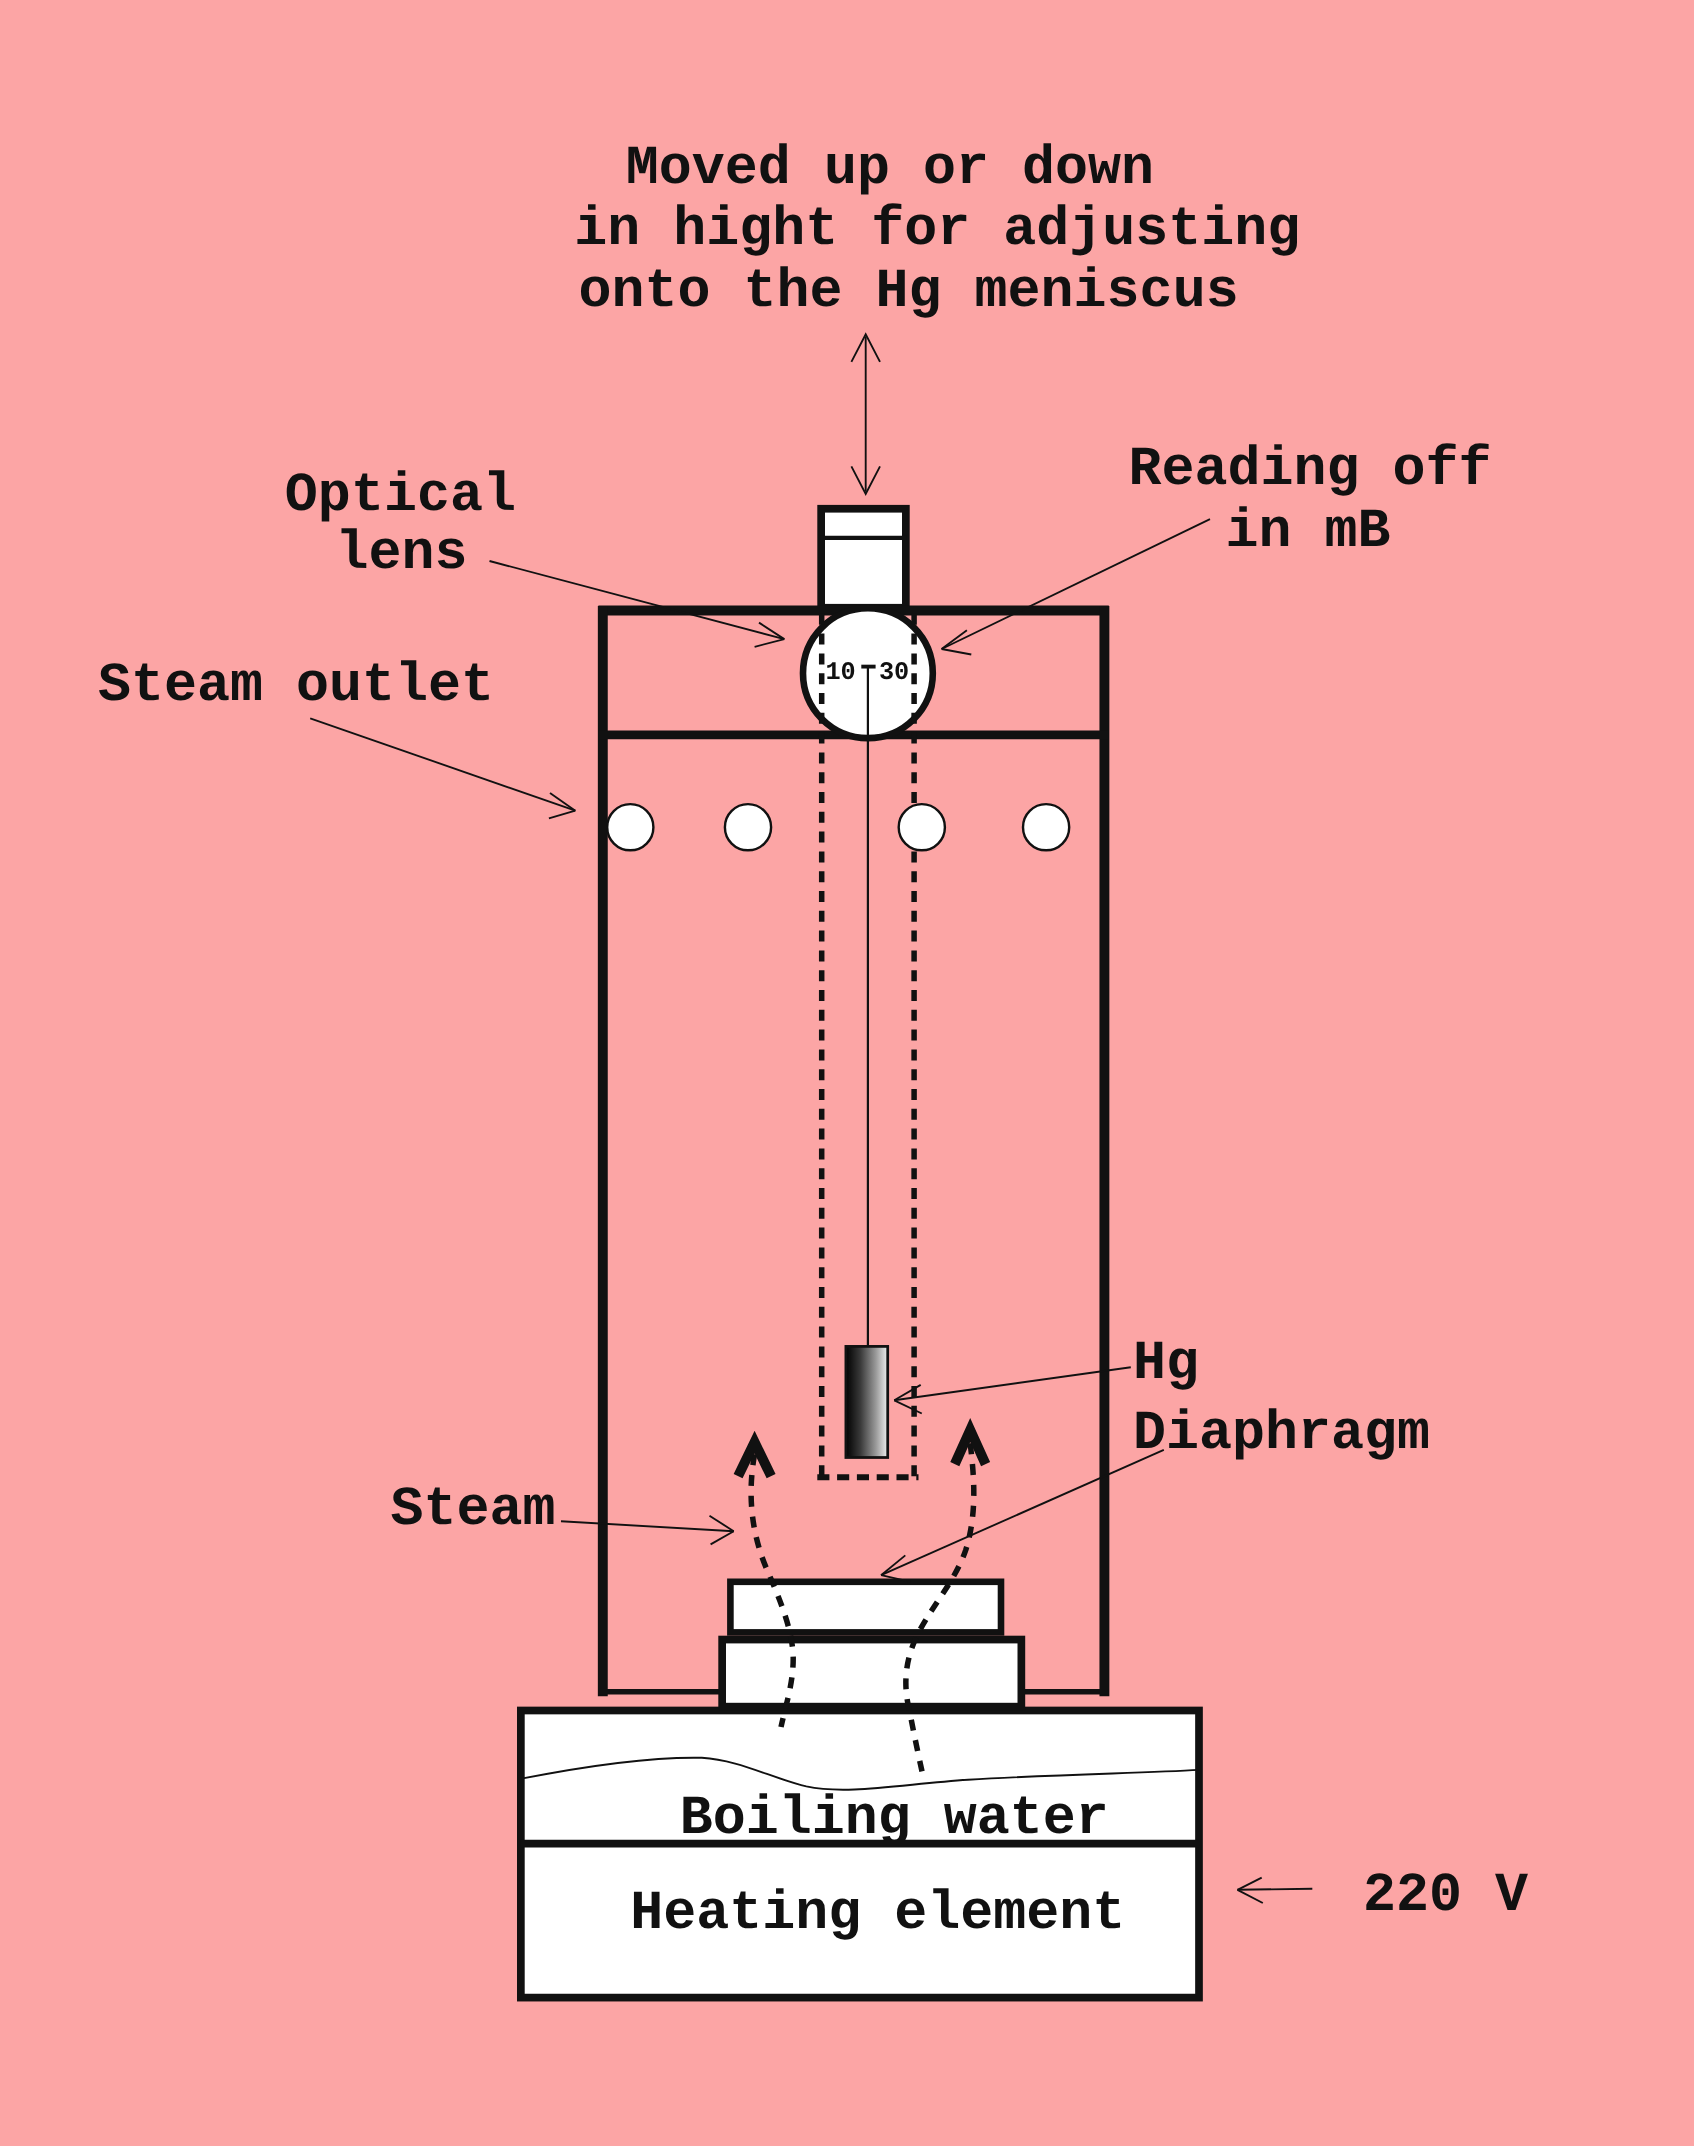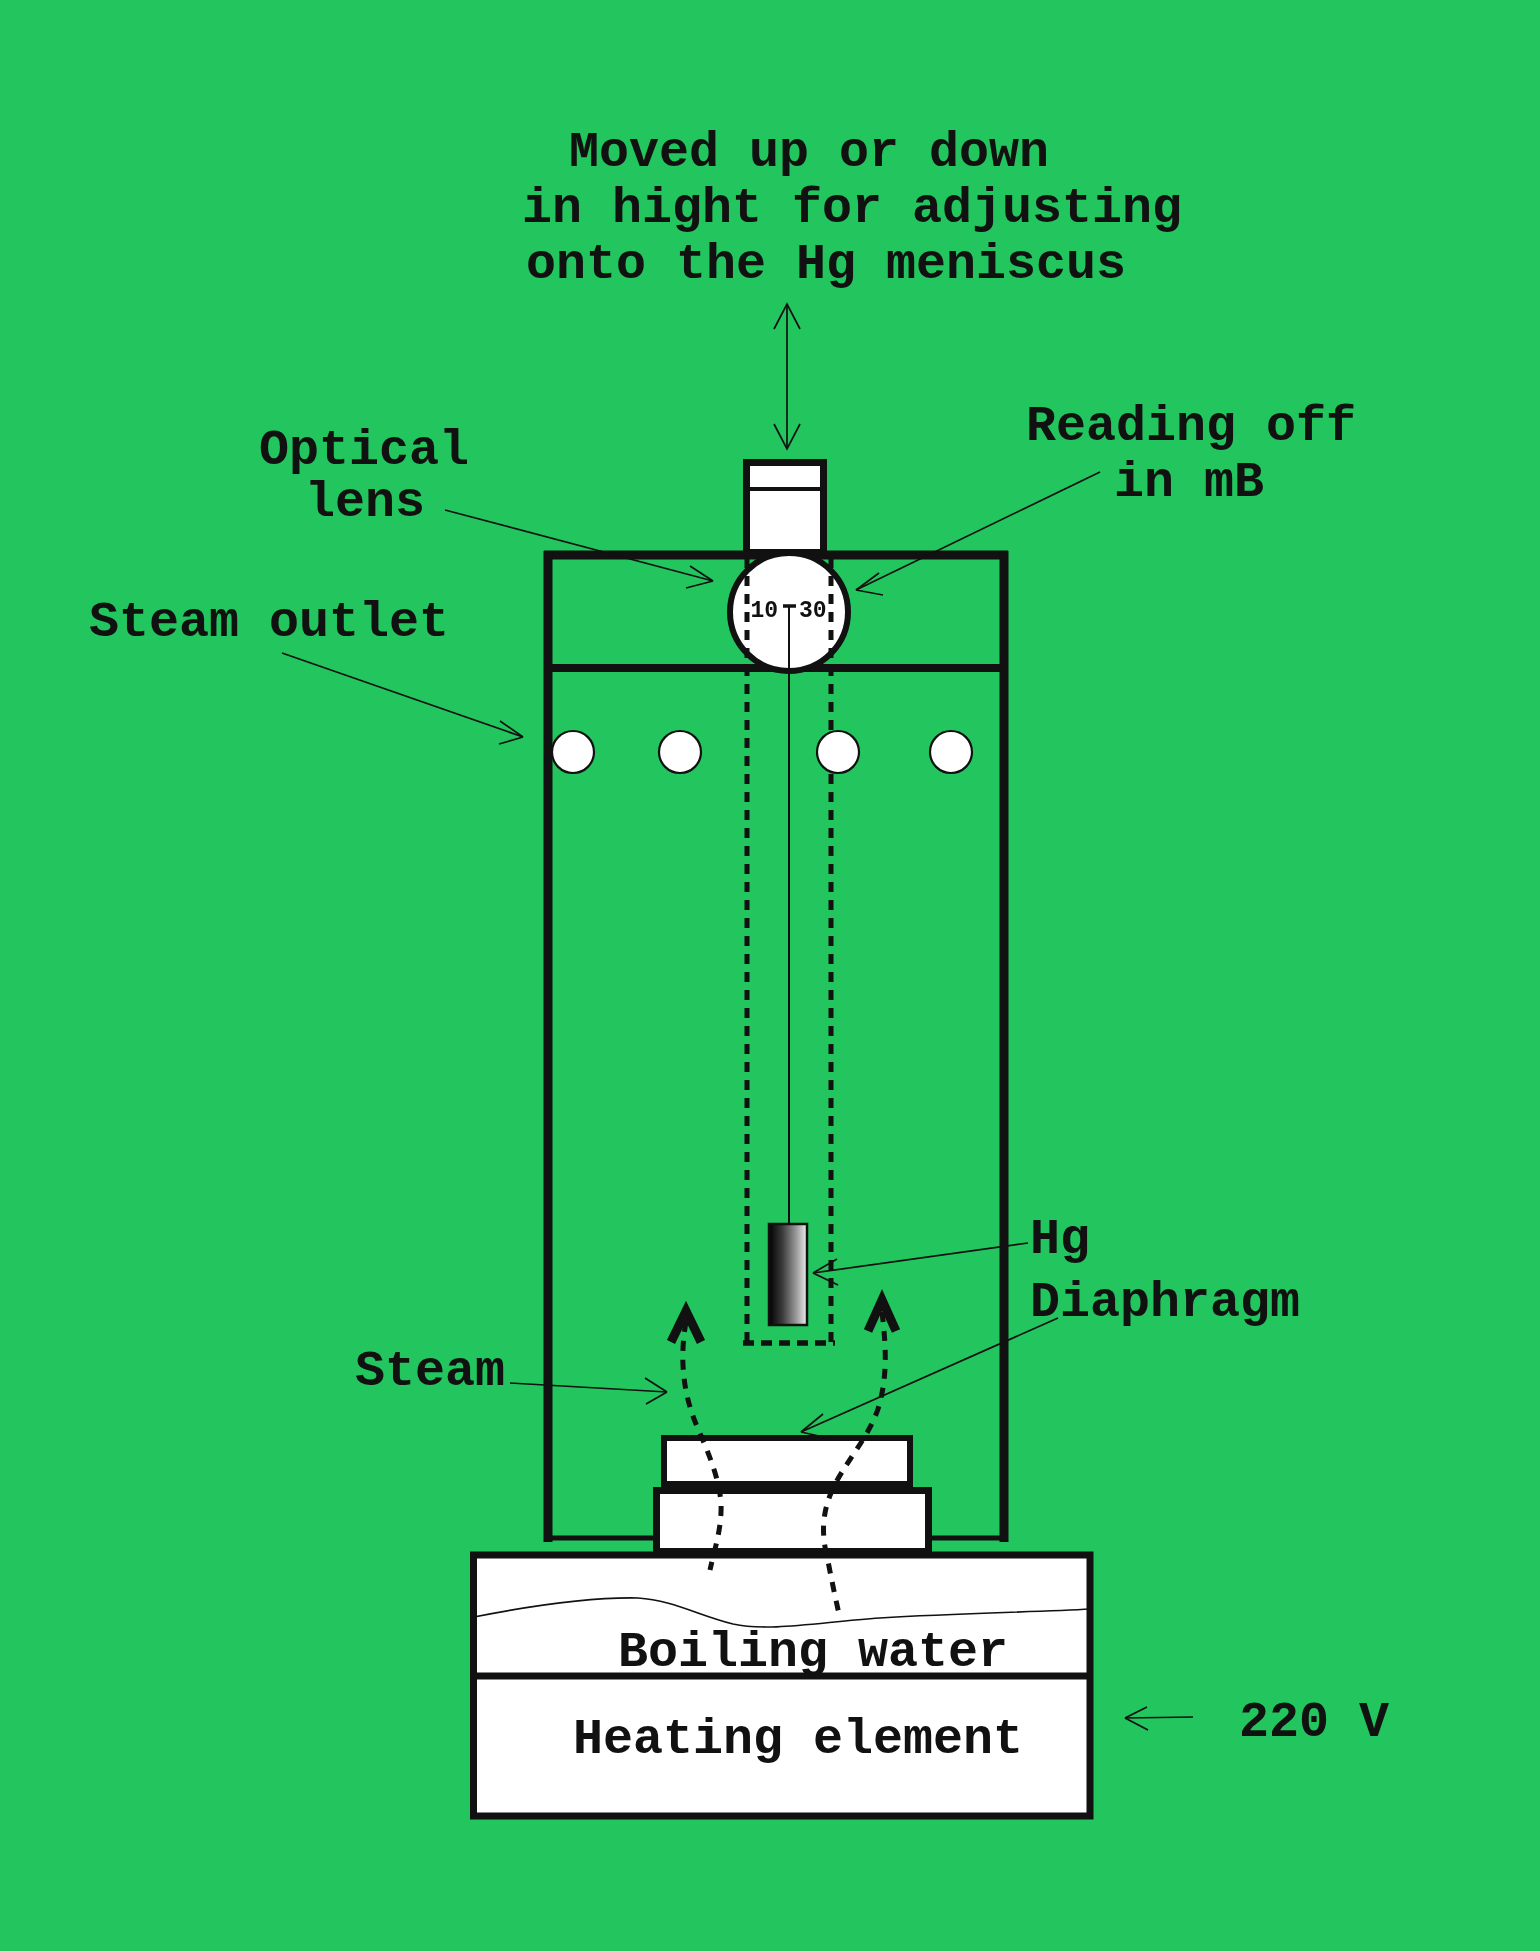--- a/index.html
+++ b/index.html
@@ -1,16 +1,16 @@
 <!DOCTYPE html>
 <html><head>
 <meta charset="utf-8">
 <style>
   html,body{margin:0;padding:0;background:#ffffff;}
-  .stage{position:relative;width:1540px;height:1951px;background:#22c55e;overflow:hidden;}
+  .stage{position:relative;width:1540px;height:1951px;background:#fca5a5;overflow:hidden;}
   svg{position:absolute;left:0;top:0;}
   text{font-family:"Liberation Mono","DejaVu Sans Mono",monospace;font-weight:700;fill:#111;}
   .lbl{font-size:50px;}
   .scale{font-size:23px;}
   .ink{stroke:#111;}
   .thin{stroke-width:1.7;fill:none;}
 </style>
 </head>
 <body>
 

